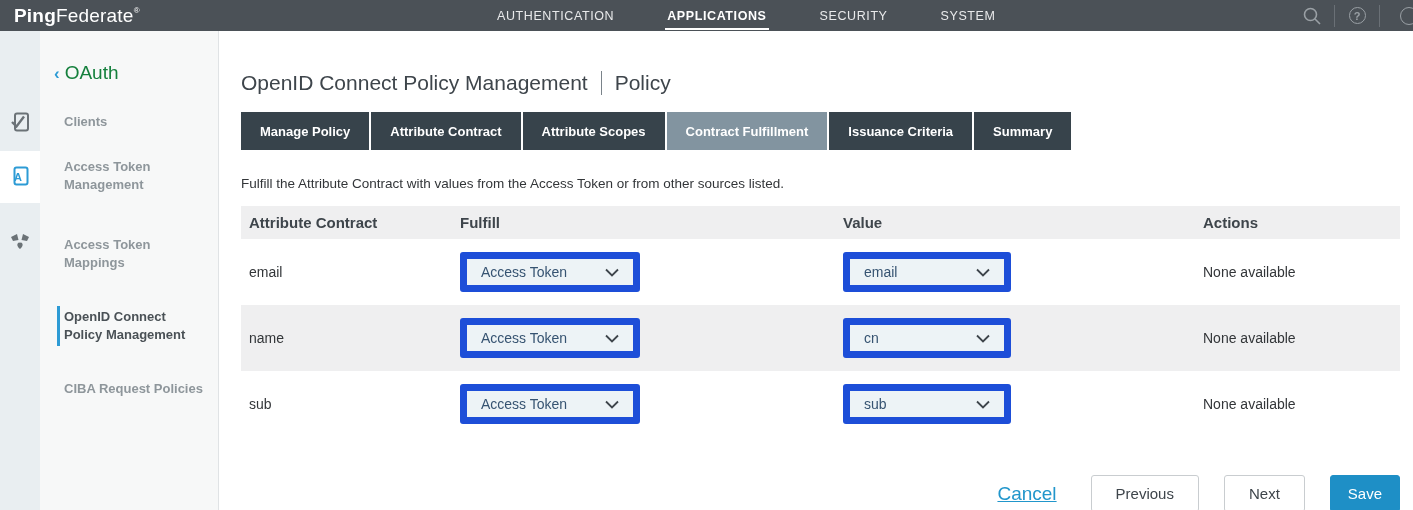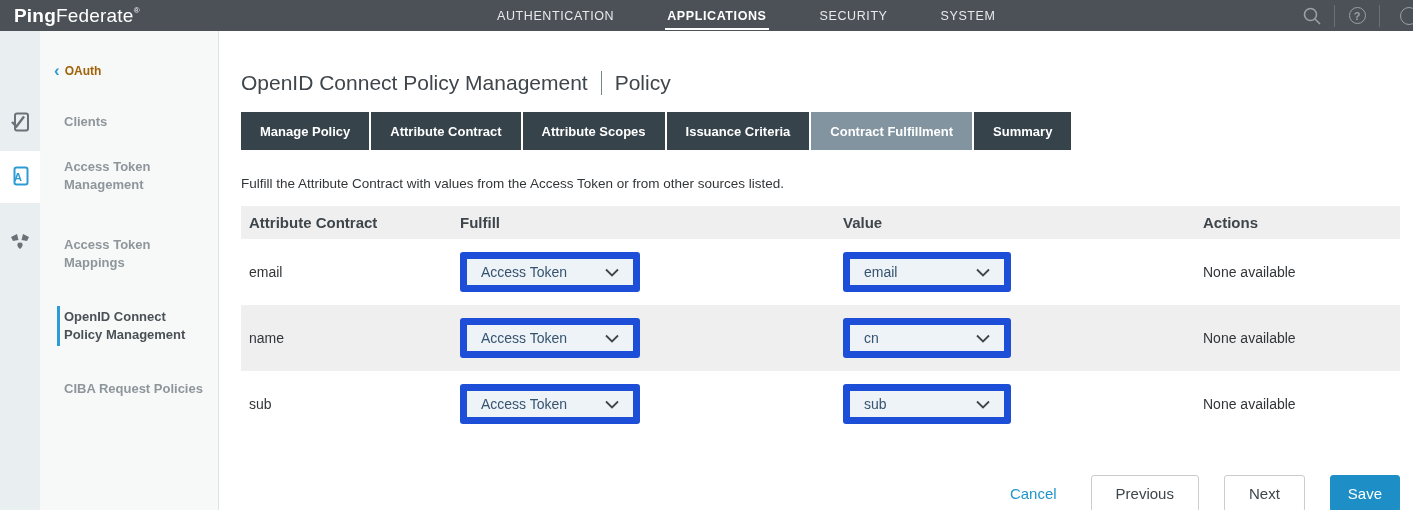--- a/index.html
+++ b/index.html
@@ -44,21 +44,21 @@
   .sidebar { position: absolute; top: 31px; left: 0; width: 220px; height: 479px; }
   .rail { position: absolute; left: 0; top: 0; width: 40px; height: 479px; background: #e9eef1; }
   .rail-active-band { position: absolute; left: 0; top: 120px; width: 40px; height: 52px; background: #ffffff; }
   .rail-icon { position: absolute; left: 8px; width: 24px; height: 24px; cursor: pointer; }
   .panel {
     position: absolute; left: 40px; top: 0; width: 179px; height: 479px;
     background: #f7f8f8; border-right: 1px solid #e0e3e5;
   }
   .back-link { position: absolute; left: 14px; top: 31px; display: flex; align-items: center; cursor: pointer; }
   .back-chevron { color: #2d9bd5; font-size: 17px; font-weight: 700; margin-right: 5px; line-height: 1; }
-  .back-label { color: #a16207; font-size: 12px; font-weight: 700; }
+  .back-label { color: #15803d; font-size: 19px; font-weight: 400; }
   .side-item {
     position: absolute; left: 24px; width: 140px; font-size: 13px; font-weight: 700;
     color: #8e969b; line-height: 18px; cursor: pointer;
   }
   .side-item.active { color: #4a5156; }
   .side-item.active::before {
     content: ""; position: absolute; left: -7px; top: -2px; width: 3px; height: 40px; background: #2d9bd5;
   }
 
   
@@ -87,21 +87,21 @@
 
   .dropdown {
     width: 180px; height: 40px; background: #edf3f6; border: 7px solid #1d4ed8; border-radius: 3px;
     display: flex; align-items: center; justify-content: space-between; padding: 0 14px;
     cursor: pointer; color: #365371; font-size: 14px;
   }
   .dropdown.value-dd { width: 168px; }
   .chev { display: flex; align-items: center; }
 
   .footer { margin-top: 38px; display: flex; align-items: center; justify-content: flex-end; gap: 25px; }
-  .link-btn { color: #2196cb; font-size: 15px; cursor: pointer; margin-right: 9px; }
+  .link-btn { color: #2196cb; font-size: 19px; cursor: pointer; margin-right: 9px; text-decoration: underline; }
   .btn {
     height: 37px; border: 1px solid #c9cdd0; border-radius: 3px; background: #ffffff;
     color: #3e454b; font-size: 15px; padding: 0 24px; cursor: pointer;
     font-family: "Liberation Sans", sans-serif; display: flex; align-items: center;
   }
   .btn.primary { background: #1e8fc6; border-color: #1e8fc6; color: #ffffff; padding: 0 17px; }
 </style>
 </head>
 <body>
 
@@ -173,22 +173,22 @@
 
   <div class="page-title">
     <span>OpenID Connect Policy Management</span>
     <span class="subtitle">Policy</span>
   </div>
 
   <div class="tabs">
     <div class="tab">Manage Policy</div>
     <div class="tab">Attribute Contract</div>
     <div class="tab">Attribute Scopes</div>
+    <div class="tab active">Contract Fulfillment</div>
     <div class="tab">Issuance Criteria</div>
-    <div class="tab active">Contract Fulfillment</div>
     <div class="tab">Summary</div>
   </div>
 
   <div class="description">Fulfill the Attribute Contract with values from the Access Token or from other sources listed.</div>
 
   <div class="table">
     <div class="grid thead">
       <div class="th cell-pad">Attribute Contract</div>
       <div class="th">Fulfill</div>
       <div class="th">Value</div>

